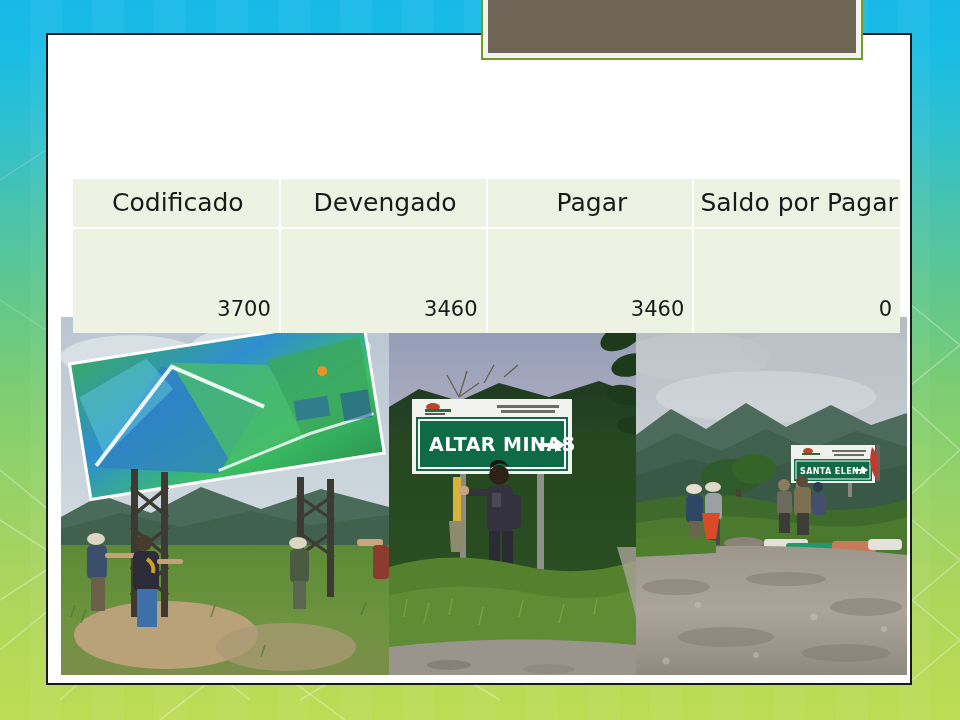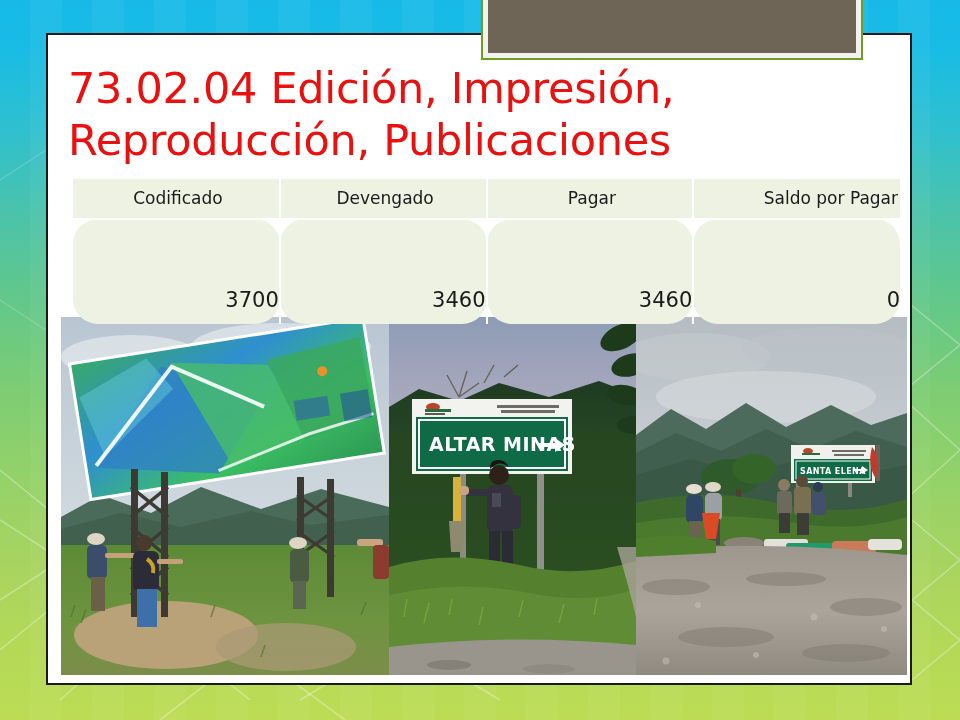--- a/index.html
+++ b/index.html
@@ -108,35 +108,34 @@
     table-layout: fixed;
   }
   #budget-table th, #budget-table td {
     background: #eef2e3;
     border: none;
     font-family: "DejaVu Sans", sans-serif;
     font-weight: 400;
     color: #1a1a1a;
   }
   #budget-table th {
-    font-size: 17px;
+    font-size: 25px;
     text-align: center;
     padding: 9px 2px 10px 6px;
     border-right: 2px solid #ffffff;
     border-bottom: 2px solid #ffffff;
   }
-  #budget-table th:last-child { border-right: none; text-align: right; }
+  #budget-table th:last-child { border-right: none; }
   #budget-table td {
     font-size: 21px;
     text-align: right;
-    padding: 10px 0 12px 6px;
+    padding: 10px 8px 12px 6px;
     height: 82px;
     vertical-align: bottom;
     border-right: 2px solid #ffffff;
-    border-radius: 25px;
   }
   #budget-table td:last-child { border-right: none; }
 
   
   #photo-strip {
     position: absolute;
     left: 61px;
     top: 317px;
     width: 846px;
     height: 358px;
@@ -178,22 +177,20 @@
         <path d="M0 300 L46 330"></path>
         <path d="M0 180 L46 150"></path>
         <path d="M500 0 L560 26"></path>
         <path d="M700 0 L760 26"></path>
       </g>
     </svg>
   </div>
 
   <div id="content-card"></div>
 
-  <div id="slide-title">73.02.04   Edición, Impresión,
-Reproducción, Publicaciones</div>
 
   <div id="top-right-placeholder">
     <div class="inner"></div>
   </div>
 
   <table id="budget-table">
     <thead>
       <tr>
         <th>Codificado</th>
         <th>Devengado</th>

